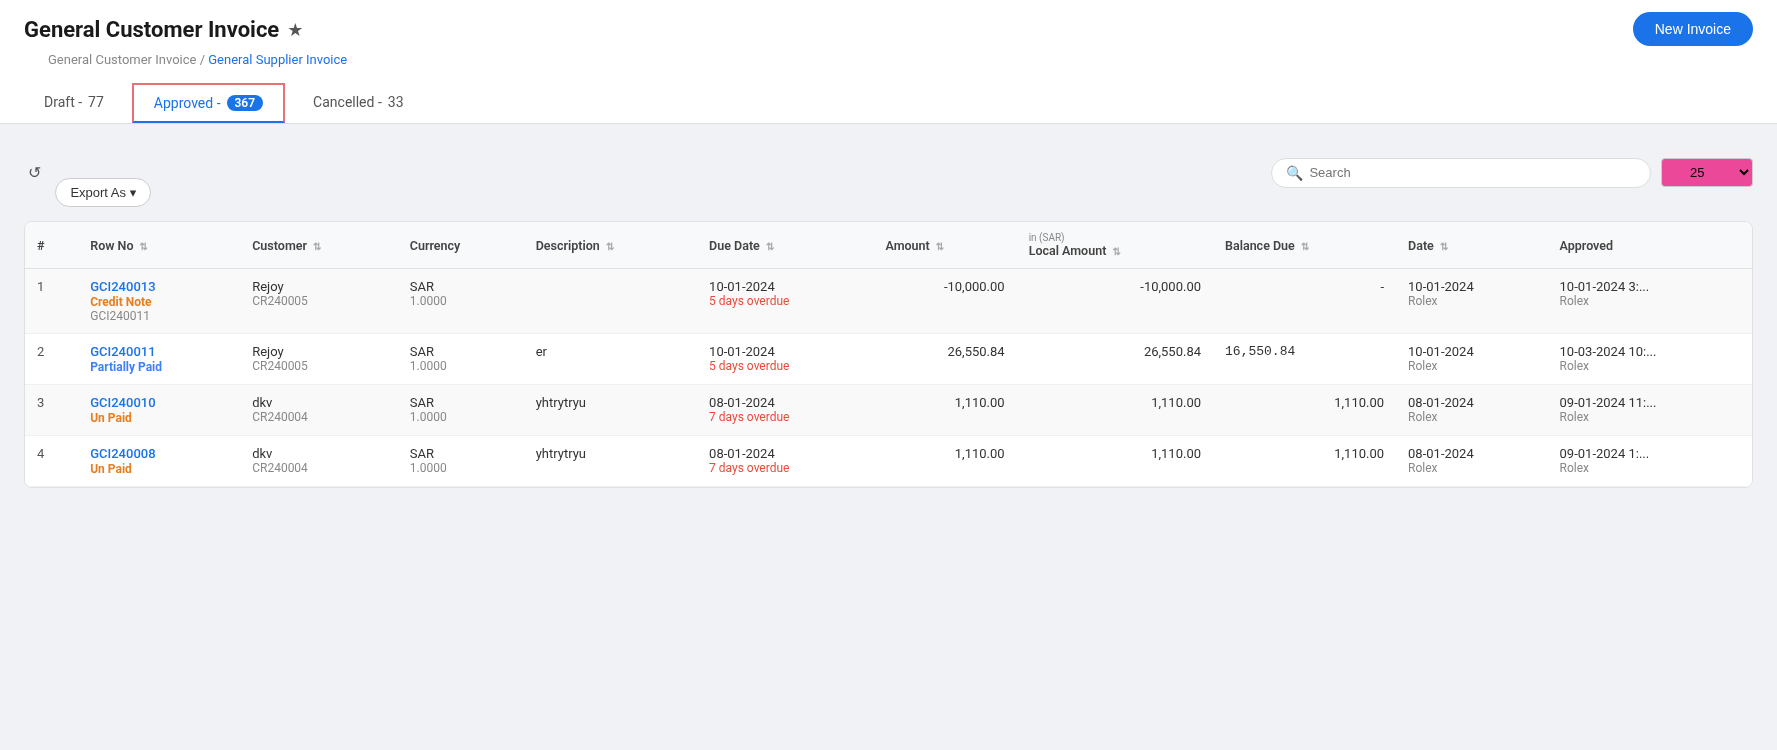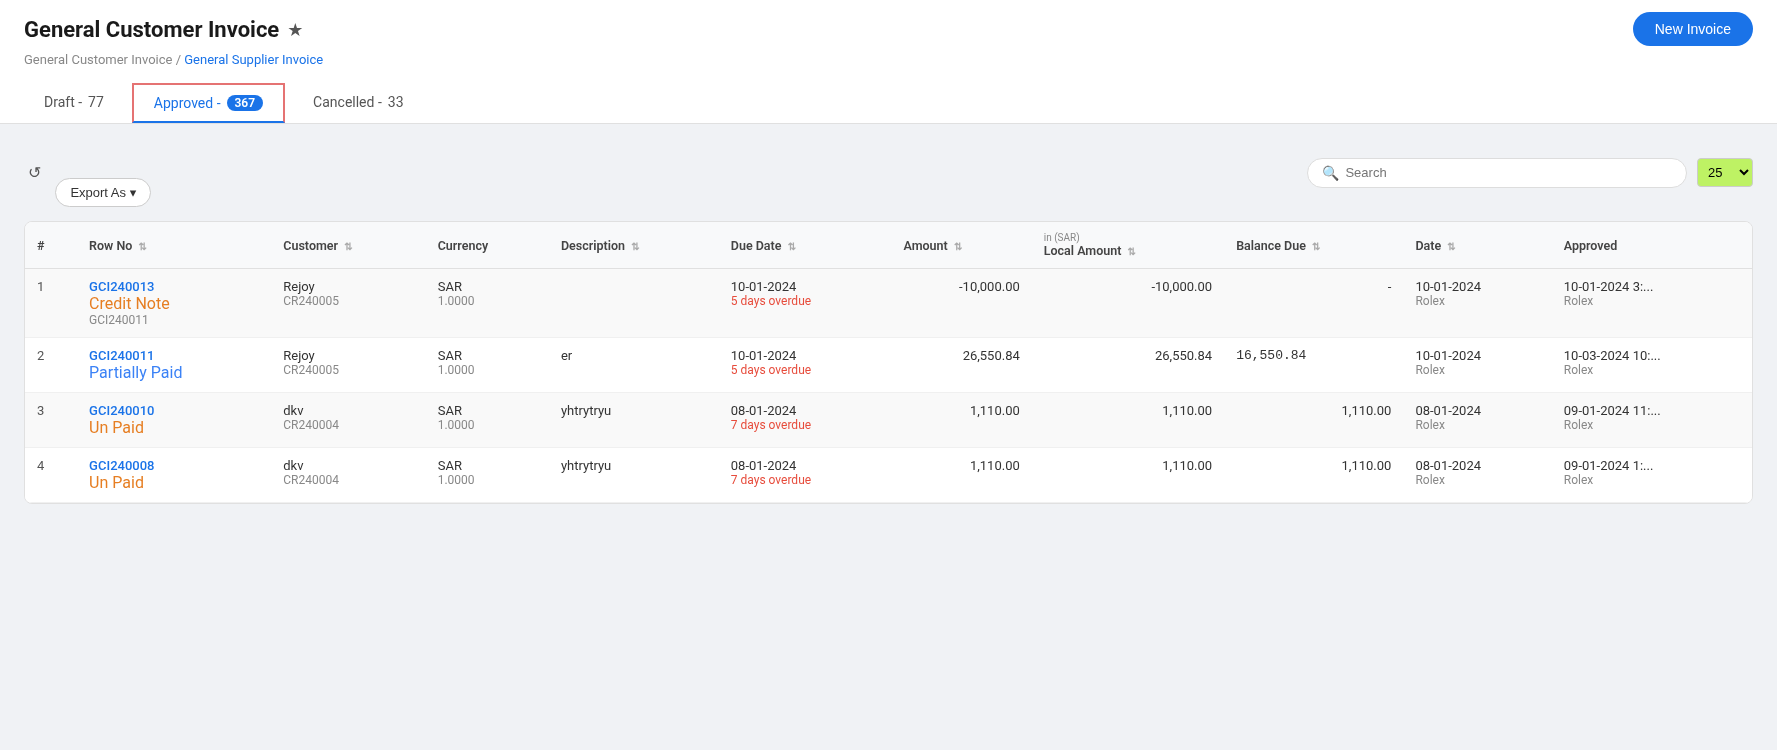--- a/index.html
+++ b/index.html
@@ -41,20 +41,21 @@
       border-radius: 20px;
       padding: 9px 22px;
       font-size: 14px;
       font-weight: 500;
       cursor: pointer;
     }
     .breadcrumb {
       font-size: 13px;
       color: #888;
       padding-bottom: 12px;
+      margin-left: 24px;
     }
     .breadcrumb a {
       color: #1a73e8;
       text-decoration: none;
     }
     .breadcrumb span {
       color: #888;
     }
     .tabs {
       display: flex;
@@ -141,23 +142,23 @@
       width: 100%;
       color: #333;
     }
     .search-icon {
       color: #888;
       font-size: 14px;
     }
     .page-size-select {
       border: 1px solid #ccc;
       border-radius: 4px;
-      padding: 5px 6px;
-      font-size: 13px;
-      background: #bef264;
+      padding: 5px 24px;
+      font-size: 13px;
+      background: #ec4899;
       cursor: pointer;
     }
     .main-content {
       padding: 0 24px 24px 24px;
       background: #f0f2f5;
     }
     .table-wrapper {
       background: #fff;
       border-radius: 8px;
       overflow: hidden;
@@ -201,22 +202,22 @@
       color: #555;
       font-weight: 400;
     }
     .invoice-link {
       color: #1a73e8;
       font-weight: 500;
       cursor: pointer;
       display: block;
     }
     .status-tag {
-      font-size: 16px;
-      font-weight: 400;
+      font-size: 12px;
+      font-weight: 700;
       cursor: pointer;
     }
     .status-credit { color: #e67e22; }
     .status-partial { color: #3b82f6; }
     .status-unpaid { color: #e67e22; }
     .sub-text {
       color: #888;
       font-size: 12px;
       display: block;
     }

